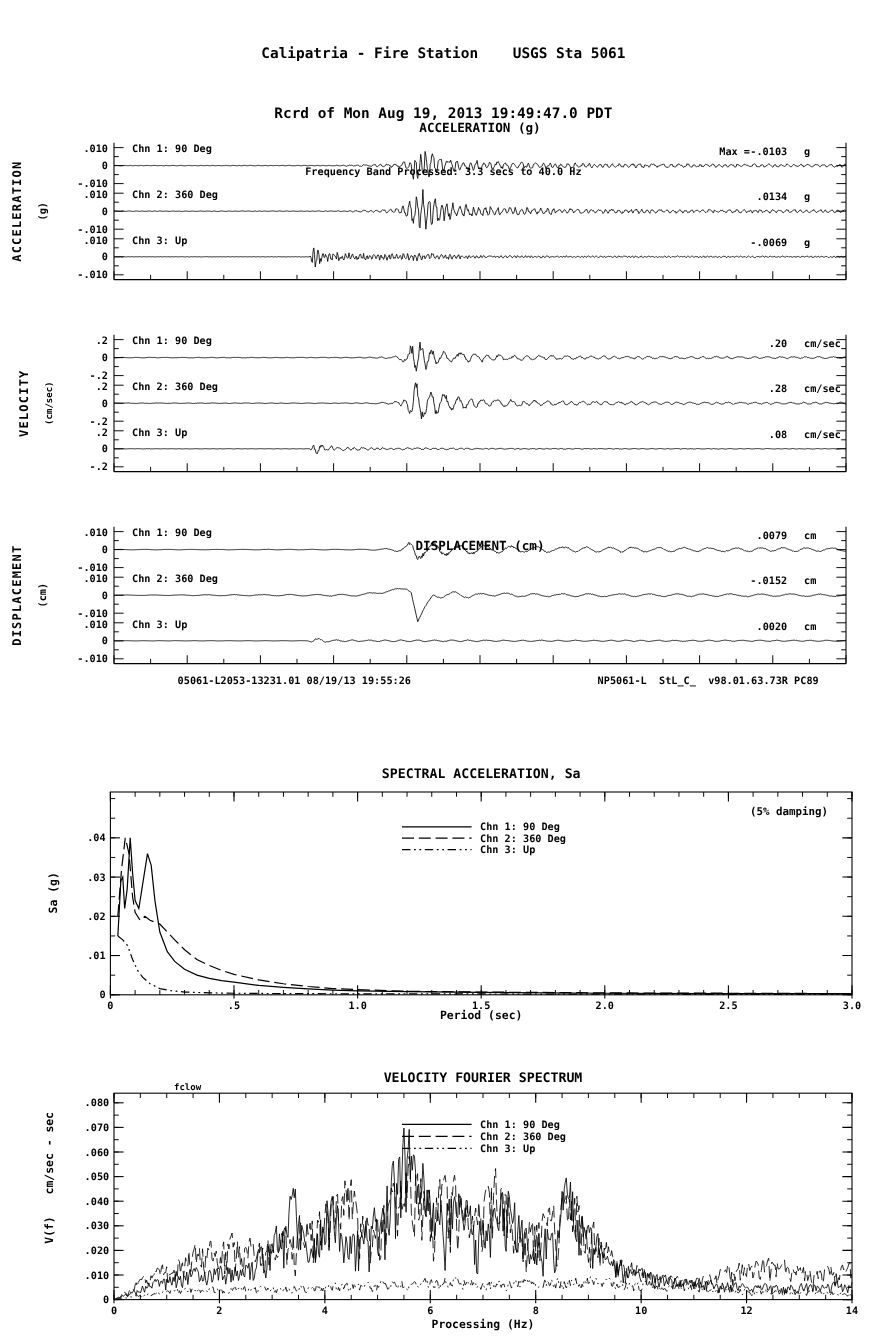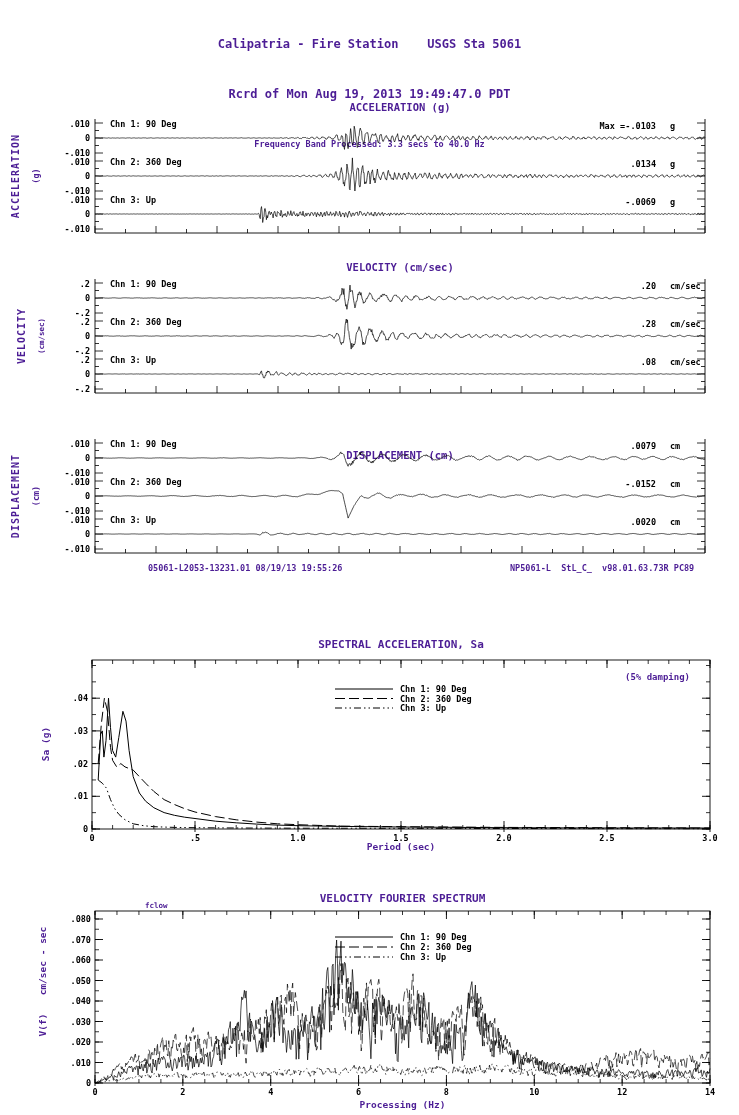--- a/index.html
+++ b/index.html
@@ -1,17 +1,17 @@
 <!DOCTYPE html>
 <html><head>
 <meta charset="utf-8">
 <style>
   html,body{margin:0;padding:0;background:#fff;}
   .page{position:relative;width:739px;height:1115px;background:#ffffff;overflow:hidden;
-        font-family:"DejaVu Sans Mono","Liberation Mono",monospace;color:#4c1d95;}
+        font-family:"DejaVu Sans Mono","Liberation Mono",monospace;color:#000000;}
   .abs{position:absolute;white-space:pre;}
   .ctr{text-align:center;}
   .hdr1{font-size:12px;font-weight:bold;line-height:12px;}
   .hdr2{font-size:8.5px;font-weight:bold;line-height:9.5px;}
   .ptitle{font-size:10.5px;font-weight:bold;}
   .lbl{font-size:8.5px;font-weight:bold;padding-left:48px;}
   .rot{transform:translate(-50%,-50%) rotate(-90deg);transform-origin:center;}
   .side{font-size:10px;font-weight:bold;letter-spacing:1px;}
   .sideunit{font-size:8.5px;font-weight:bold;}
   .sidesm{font-size:7.5px;font-weight:bold;}
@@ -23,32 +23,31 @@
 
 <div class="page">
 
   <div class="abs ctr" style="left:0;right:0;top:60;">
     <div class="hdr1">Calipatria - Fire Station    USGS Sta 5061</div>
     <div class="hdr1">Rcrd of Mon Aug 19, 2013 19:49:47.0 PDT</div>
     <div class="hdr2" style="margin-top:2px;">Frequency Band Processed: 3.3 secs to 40.0 Hz</div>
   </div>
 
   <div class="abs ctr ptitle" style="left:95px;width:610px;top:101px;">ACCELERATION (g)</div>
-  <div class="abs ctr ptitle" style="left:95px;width:610px;top:261px;">VELOCITY (cm/sec)</div>
   <div class="abs ctr ptitle" style="left:95px;width:610px;top:421px;margin-top:28px;">DISPLACEMENT (cm)</div>
 
   <div class="abs rot side" style="left:15px;top:176px;">ACCELERATION</div>
   <div class="abs rot sideunit" style="left:36px;top:176px;">(g)</div>
   <div class="abs rot side" style="left:21px;top:336px;">VELOCITY</div>
   <div class="abs rot sidesm" style="left:41px;top:336px;">(cm/sec)</div>
   <div class="abs rot side" style="left:15px;top:496px;">DISPLACEMENT</div>
   <div class="abs rot sideunit" style="left:36px;top:496px;">(cm)</div>
 
   <div class="abs lbl" style="left:100px;top:563px;">05061-L2053-13231.01 08/19/13 19:55:26</div>
-  <div class="abs lbl" style="left:462px;top:563px;">NP5061-L  StL_C_  v98.01.63.73R PC89</div>
+  <div class="abs lbl" style="left:450px;top:563px;">NP5061-L  StL_C_  v98.01.63.73R PC89</div>
 
   <div class="abs ctr ptitle" style="left:92px;width:618px;top:638px;font-size:11px;">SPECTRAL ACCELERATION, Sa</div>
   <div class="abs lbl" style="left:577px;top:672px;font-size:9px;">(5% damping)</div>
   <div class="abs rot axlbl" style="left:45px;top:744px;">Sa (g)</div>
   <div class="abs ctr ptitle" style="left:95px;width:615px;top:892px;font-size:11px;">VELOCITY FOURIER SPECTRUM</div>
 
   <div class="abs ctr axlbl" style="left:92px;width:618px;top:841px;">Period (sec)</div>
   <div class="abs lbl" style="left:97px;top:901px;font-size:7.5px;">fclow</div>
   <div class="abs rot axlbl" style="left:42px;top:961px;">cm/sec - sec</div>
   <div class="abs rot axlbl" style="left:42px;top:1025px;">V(f)</div>

